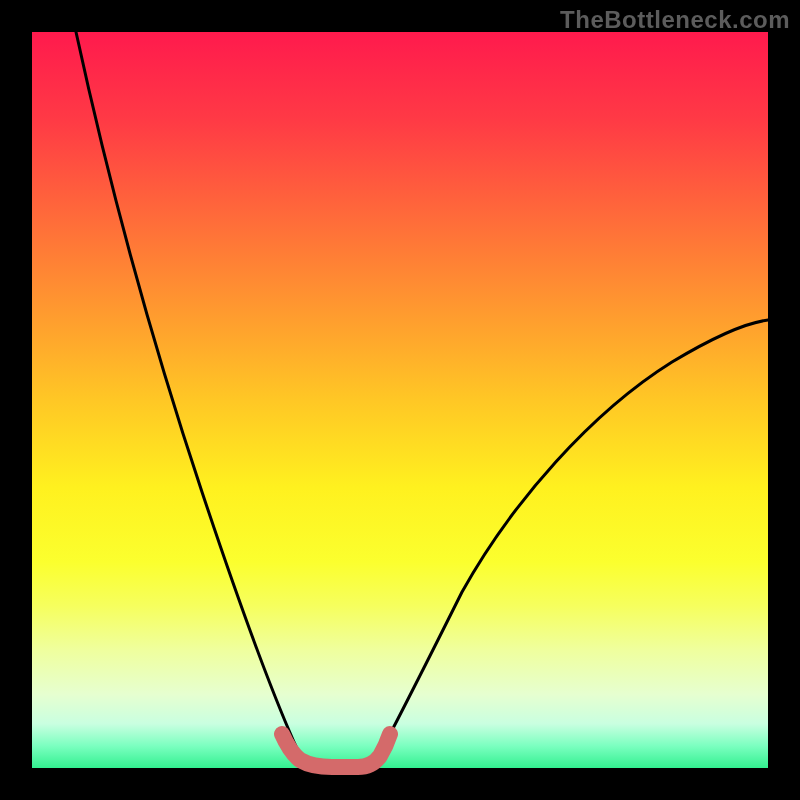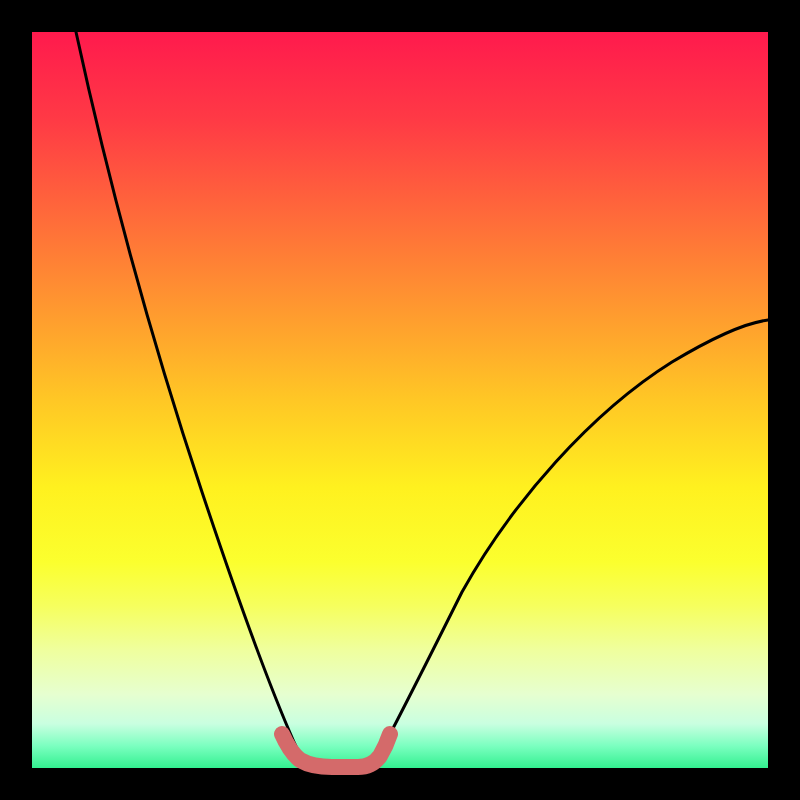--- a/index.html
+++ b/index.html
@@ -79,14 +79,15 @@
              C 690 300, 720 290, 736 288" fill="none" stroke="#000" stroke-width="3" stroke-linecap="round"></path>
 
     <path d="M 250 702
              Q 258 720, 268 728
              Q 280 735, 300 735
              L 326 735
              Q 340 735, 348 724
              Q 354 714, 358 702" fill="none" stroke="#d46a6a" stroke-width="16" stroke-linecap="round" stroke-linejoin="round"></path>
   </svg>
 
+  <div class="watermark">TheBottleneck.com</div>
 
 </div>
 
 </body></html>

